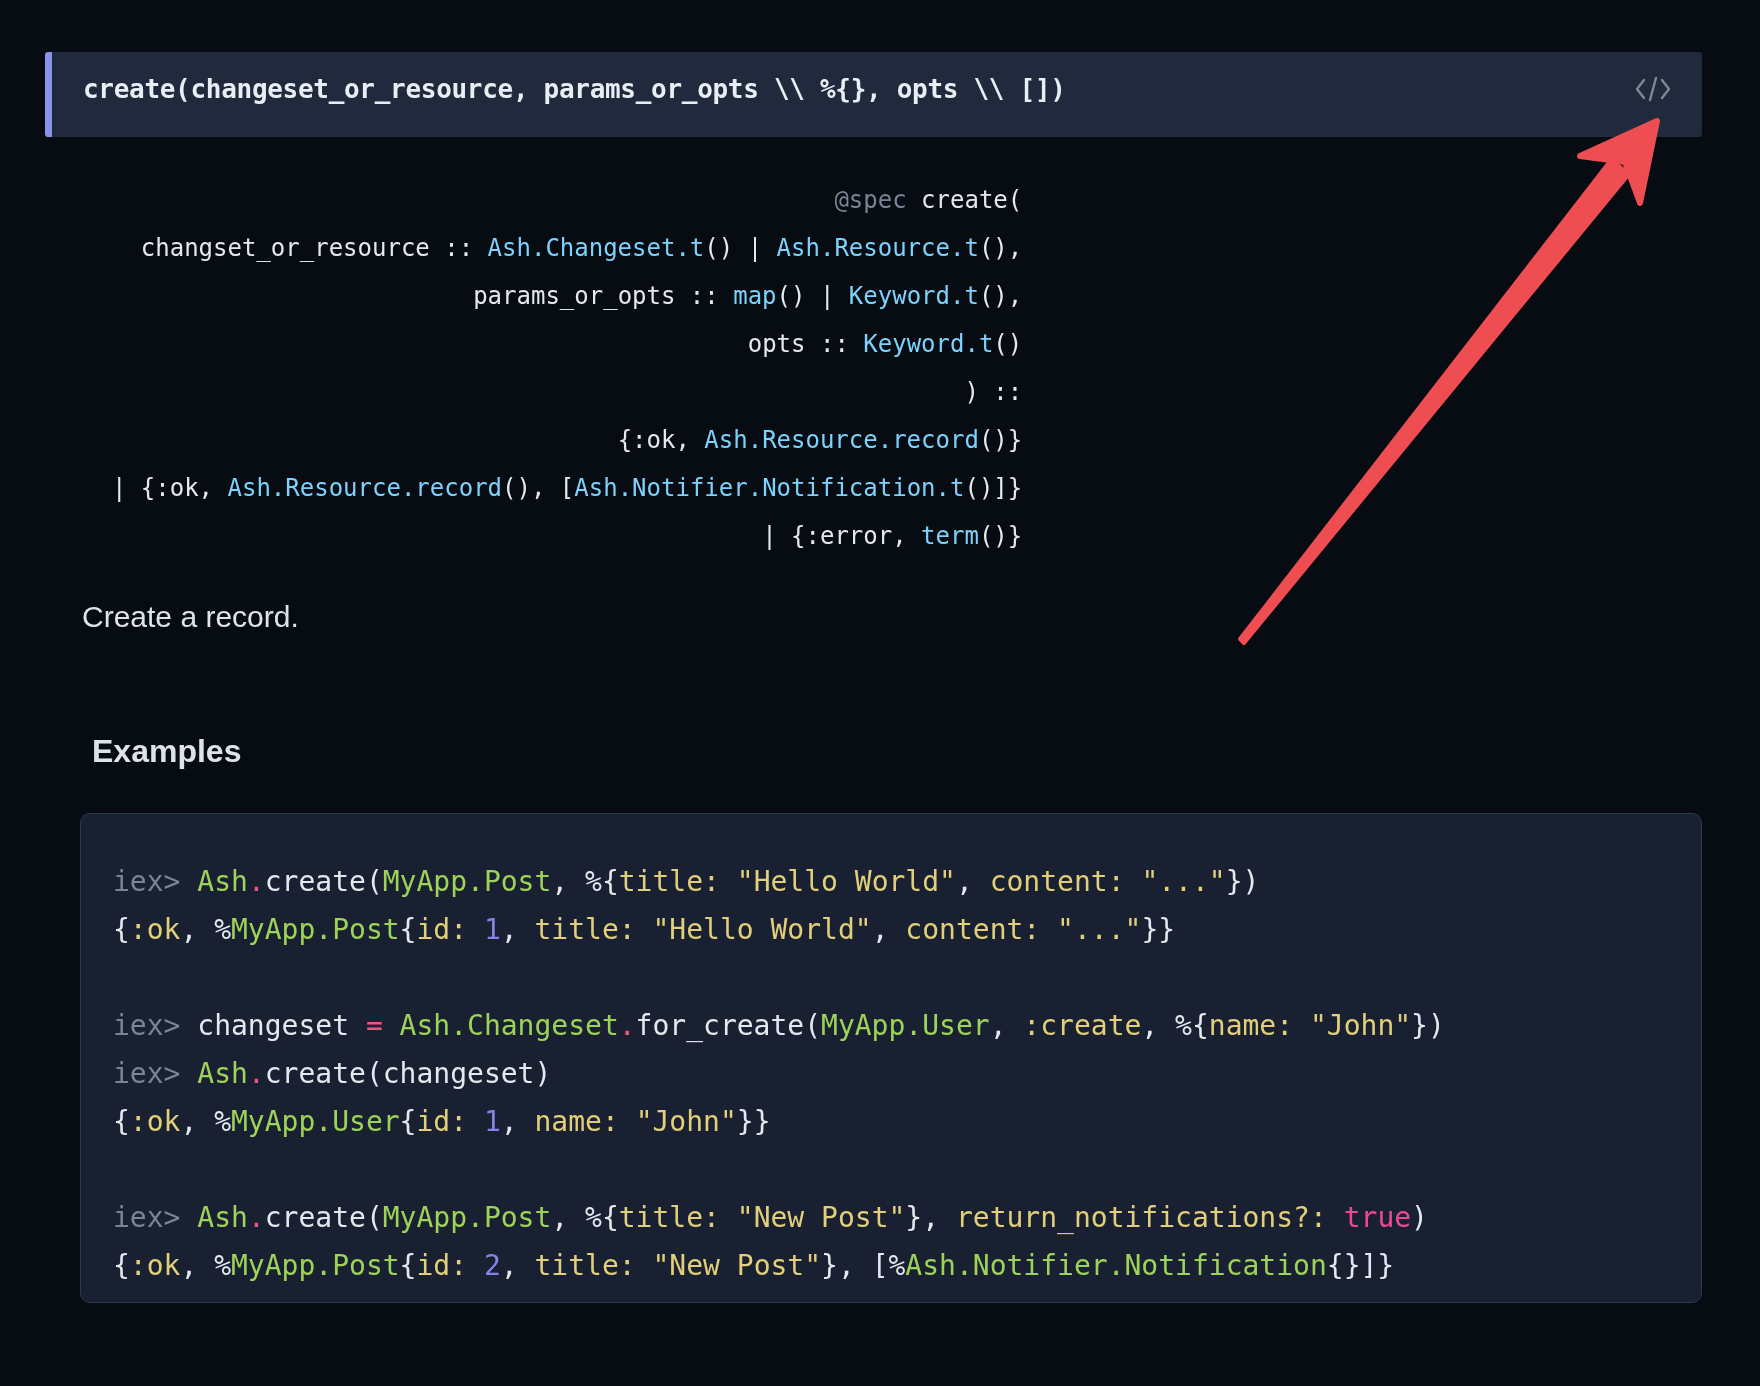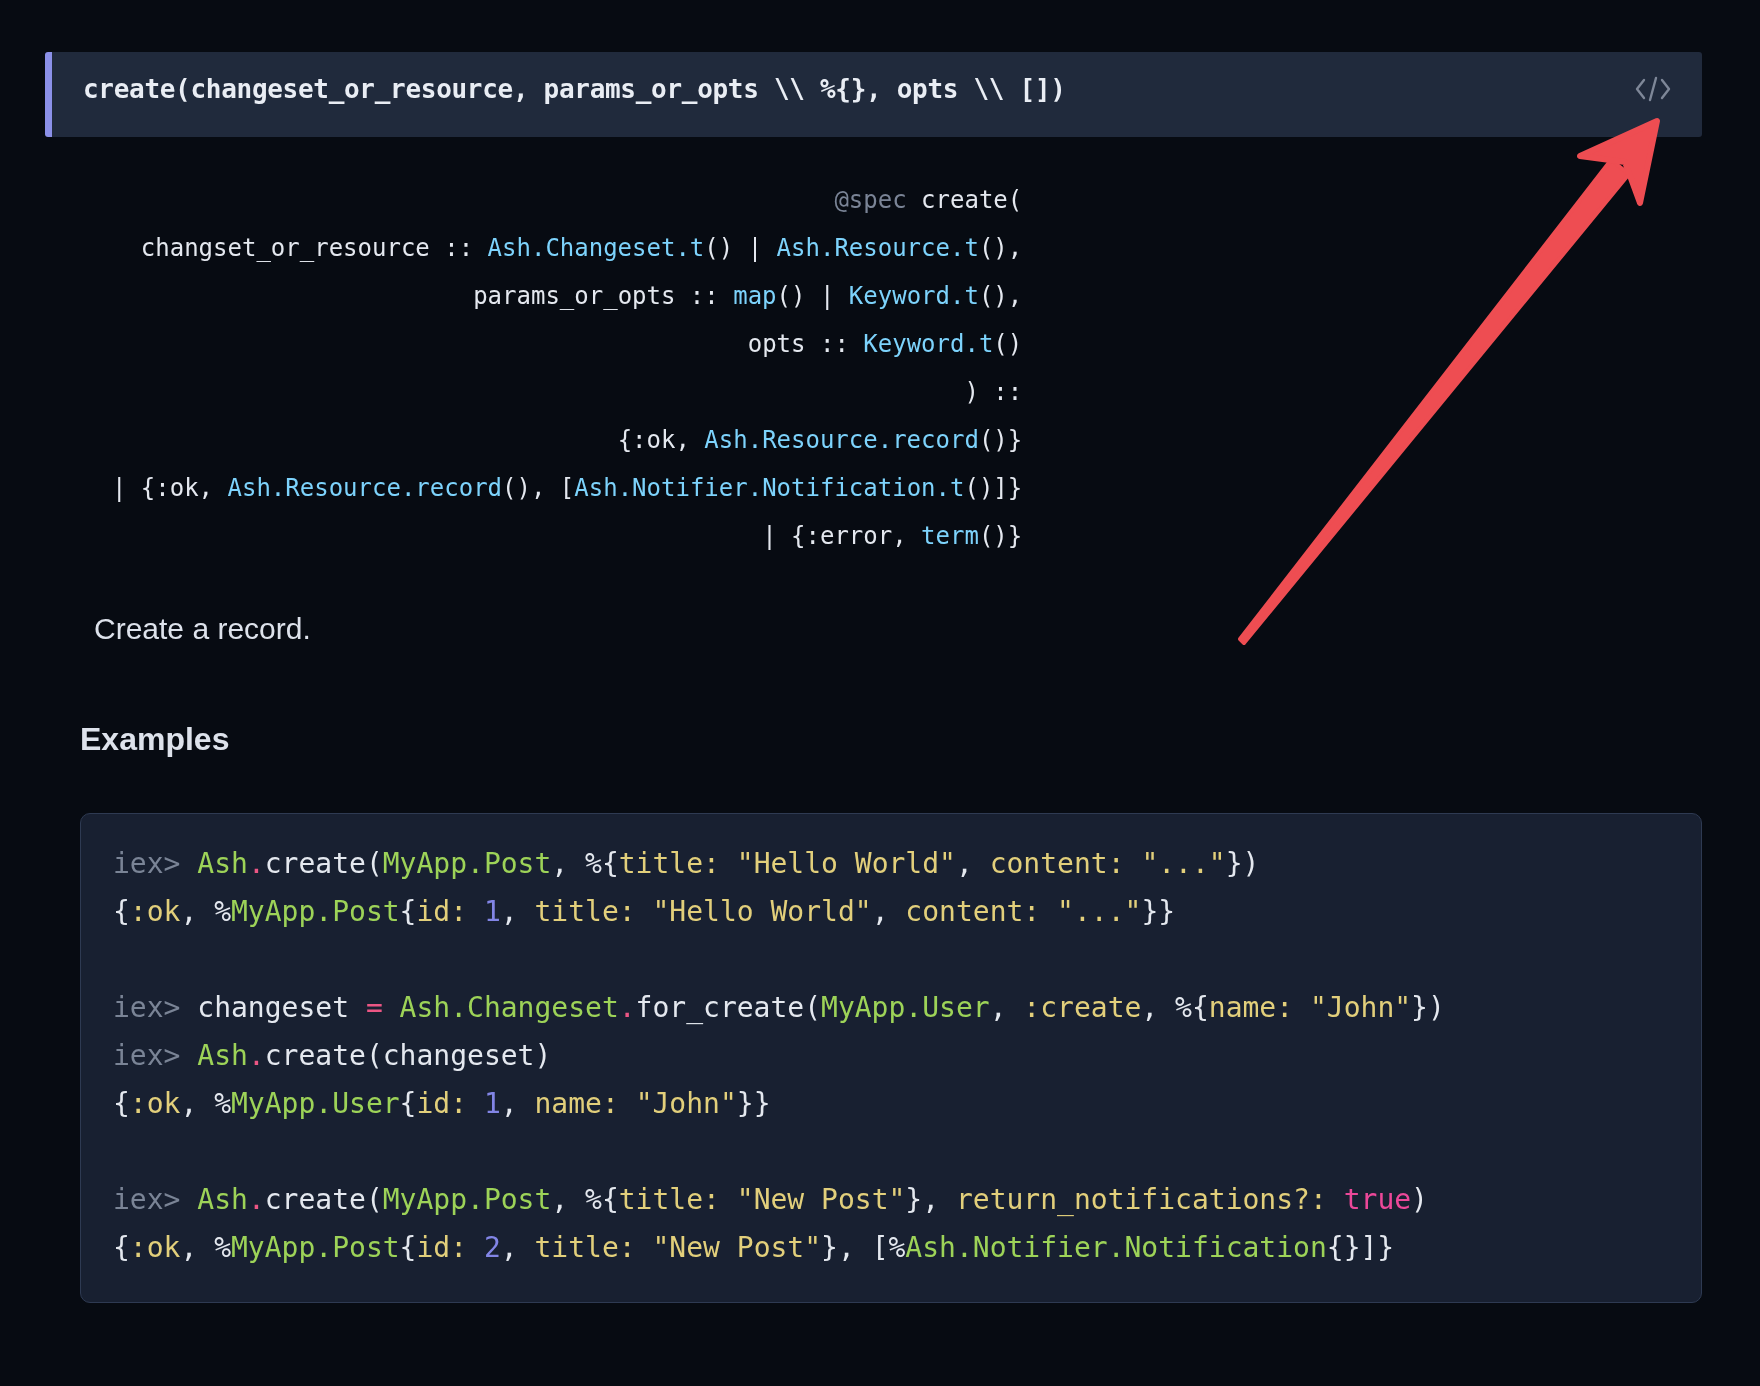--- a/index.html
+++ b/index.html
@@ -26,37 +26,37 @@
   }
   .src-icon{display:flex;align-items:center;cursor:pointer;}
   .src-icon svg{stroke:#7e8798;}
   
   .spec-block{
     position:absolute;left:83px;top:176px;
     font-size:24px;line-height:48px;white-space:pre;text-align:right;
   }
   
   .doc-text{
-    position:absolute;left:82px;top:600px;margin:12px;
+    position:absolute;left:82px;top:600px;margin:0;
     font-family:"Liberation Sans","DejaVu Sans",sans-serif;
     font-size:30px;color:#dde2eb;
   }
   .examples-h{
-    position:absolute;left:80px;top:721px;margin:0;
+    position:absolute;left:80px;top:721px;margin:12px;
     font-family:"Liberation Sans","DejaVu Sans",sans-serif;
     font-size:32px;font-weight:bold;color:#dde2eb;
   }
   
   .code-block{
     position:absolute;left:80px;top:813px;
     width:1622px;height:490px;box-sizing:border-box;
     background:#182031;
     border:1px solid #2e3a52;
     border-radius:10px;
-    padding:26px 30px 0 32px;
+    padding:44px 30px 0 32px;
     font-size:28px;line-height:48px;white-space:pre;
     overflow:hidden;
   }
   .line{height:48px;}
   
   .tk-pl{color:#e4e8ef}   
   .tk-cm{color:#7a8496}   
   .tk-ty{color:#7dd3fc}   
   .tk-al{color:#9dd358}   
   .tk-op{color:#ec5684}   

